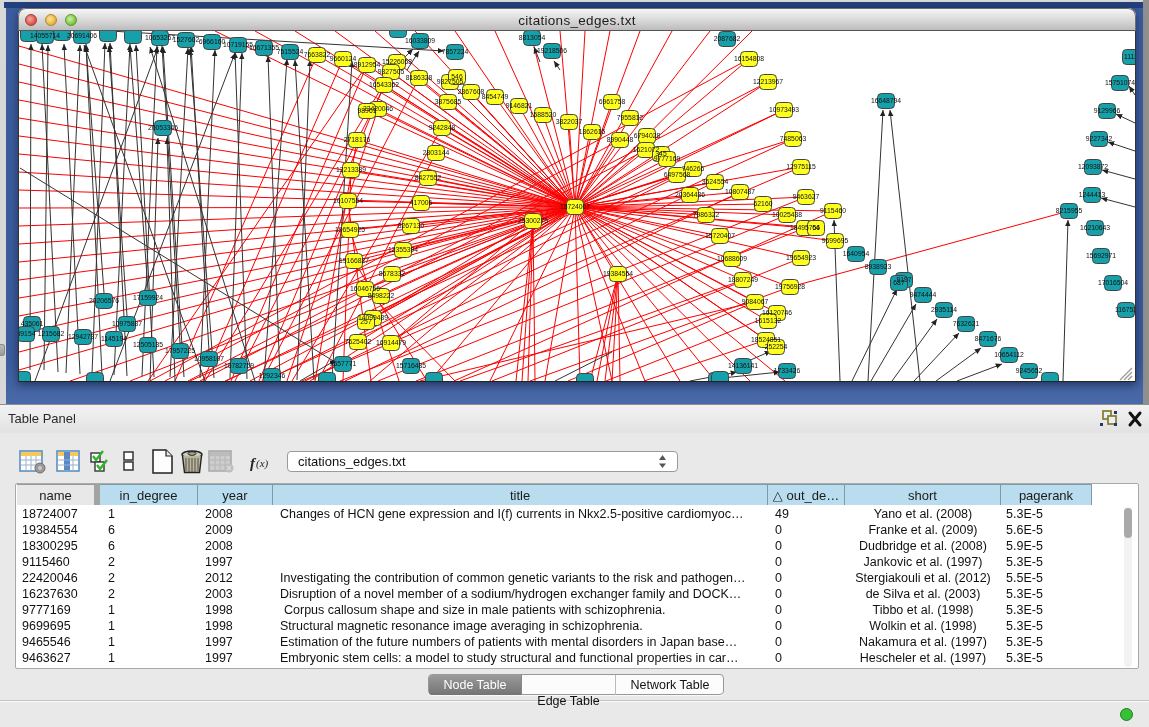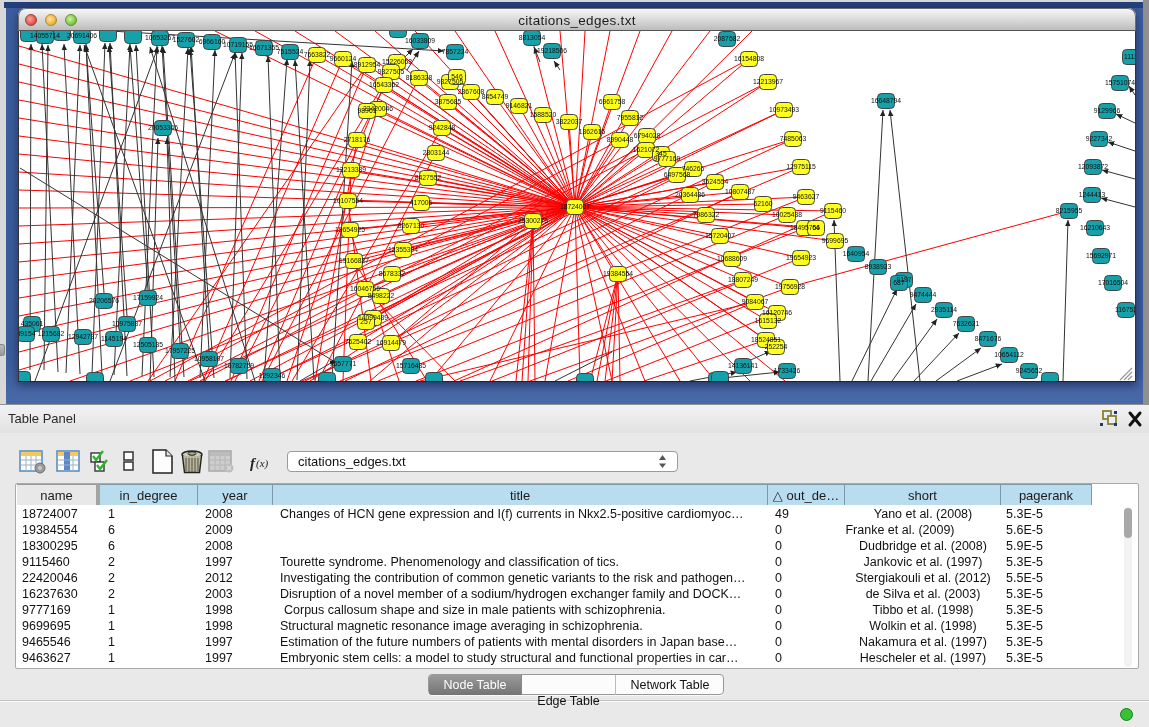--- a/index.html
+++ b/index.html
@@ -628,57 +628,56 @@
 </g>
 
 <text x="235" y="20" font-family="Liberation Serif, serif" font-style="italic" font-weight="bold" font-size="15" fill="#222">f</text>
 <text x="241" y="19" font-family="Liberation Serif, serif" font-style="italic" font-size="11" fill="#222">(x)</text>
 </svg>
 <div id="drop">citations_edges.txt<svg width="9" height="14" viewBox="0 0 9 14" style="position:absolute;right:10px;top:3px">
       <path d="M4.5 0 L8 5 L1 5 z" fill="#555"></path>
       <path d="M4.5 13 L8 8.5 L1 8.5 z" fill="#555"></path>
     </svg></div>
 <div id="tblbox"></div>
-<div class="hd" style="left:17px;width:83px;background:#e8e8e8;border-top:1px solid #999;border-right:4px solid #a3a3a3">name</div>
+<div class="hd" style="left:17px;width:83px;background:#e8e8e8;border-top:1px solid #999;border-right:6px solid #a3a3a3">name</div>
 <div class="hd" style="left:100px;width:98px">in_degree</div>
 <div class="hd" style="left:198px;width:75px">year</div>
 <div class="hd" style="left:273px;width:495px">title</div>
 <div class="hd" style="left:768px;width:77px">△ out_de…</div>
 <div class="hd" style="left:845px;width:156px">short</div>
 <div class="hd" style="left:1001px;width:91px">pagerank</div>
 <div class="trow" style="top:506px">
 <span style="left:22px">18724007</span>
     <span style="left:108px">1</span>
     <span style="left:205px">2008</span>
     <span style="left:280px">Changes of HCN gene expression and I(f) currents in Nkx2.5-positive cardiomyoc…</span>
     <span style="left:775px">49</span>
     <span class="ctr" style="left:845px;width:156px">Yano et al. (2008)</span>
     <span style="left:1006px">5.3E-5</span>
   </div>
 <div class="trow" style="top:522px">
 <span style="left:22px">19384554</span>
     <span style="left:108px">6</span>
     <span style="left:205px">2009</span>
     <span style="left:775px">0</span>
-    <span class="ctr" style="left:822px;width:156px">Franke et al. (2009)</span>
+    <span class="ctr" style="left:845px;width:156px">Franke et al. (2009)</span>
     <span style="left:1006px">5.6E-5</span>
   </div>
 <div class="trow" style="top:538px">
 <span style="left:22px">18300295</span>
     <span style="left:108px">6</span>
     <span style="left:205px">2008</span>
     <span style="left:775px">0</span>
     <span class="ctr" style="left:845px;width:156px">Dudbridge et al. (2008)</span>
     <span style="left:1006px">5.9E-5</span>
   </div>
 <div class="trow" style="top:554px">
 <span style="left:22px">9115460</span>
     <span style="left:108px">2</span>
     <span style="left:205px">1997</span>
-    <span style="left:280px">Tourette syndrome. Phenomenology and classification of tics.</span>
     <span style="left:775px">0</span>
     <span class="ctr" style="left:845px;width:156px">Jankovic et al. (1997)</span>
     <span style="left:1006px">5.3E-5</span>
   </div>
 <div class="trow" style="top:570px">
 <span style="left:22px">22420046</span>
     <span style="left:108px">2</span>
     <span style="left:205px">2012</span>
     <span style="left:280px">Investigating the contribution of common genetic variants to the risk and pathogen…</span>
     <span style="left:775px">0</span>

